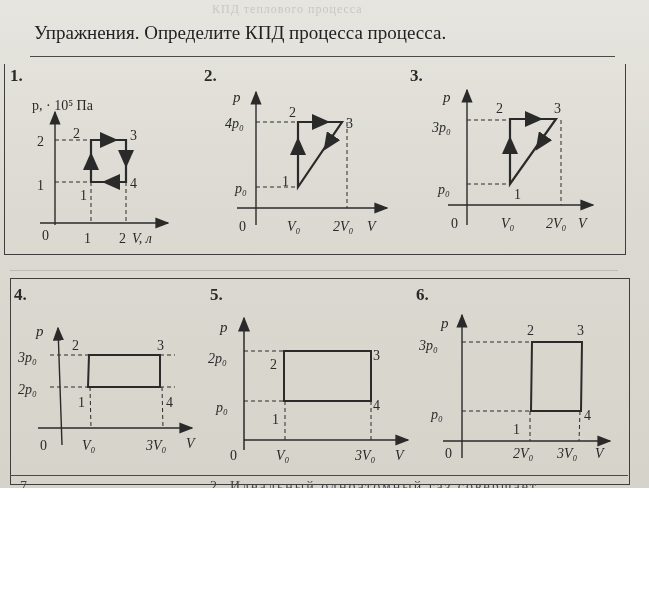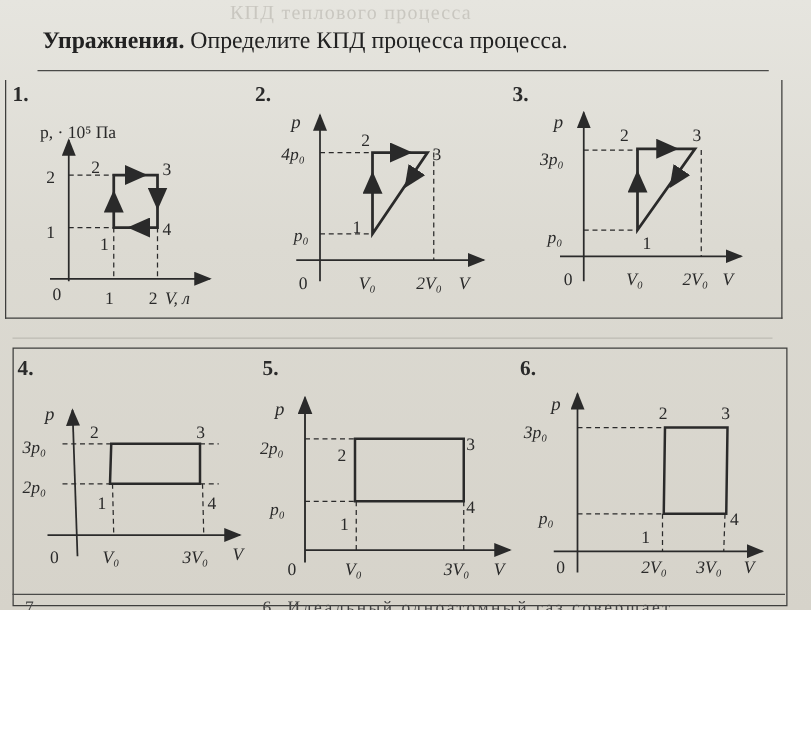--- a/index.html
+++ b/index.html
@@ -7,27 +7,27 @@
     width: 649px; height: 597px; background: #ffffff;
     position: relative; overflow: hidden;
     font-family: "Liberation Serif", serif;
   }
   .page {
     position: absolute; left: 0; top: 0; width: 649px; height: 488px;
     background: linear-gradient(180deg, #e6e5df 0%, #dcdad2 40%, #d6d3ca 100%);
     overflow: hidden;
   }
   .ghost {
-    position: absolute; left: 184px; top: 2px; font-size: 16px; color: #c9c7c0;
+    position: absolute; left: 212px; top: 2px; font-size: 12px; color: #c9c7c0;
     letter-spacing: 1px;
   }
   .heading {
     position: absolute; left: 34px; top: 22px; font-size: 19px; color: #222;
   }
-  .heading b { font-weight: bold; }
+  .heading b { font-weight: normal; }
   .rule { position: absolute; height: 1px; background: #4a4a48; }
   .panel {
     position: absolute; border: 1.5px solid #3e3e3c;
   }
   .num { position: absolute; font-weight: bold; font-size: 17px; color: #2a2a2a; }
   .footer-text {
     position: absolute; font-size: 14px; color: #444; top: 479px; left: 210px;
     letter-spacing: 2px;
   }
   .footer-num { position: absolute; top: 479px; left: 20px; font-size: 14px; color: #444; }
@@ -206,14 +206,14 @@
     <text x="152" y="188" font-size="14" font-style="italic">3V₀</text>
     <text x="190" y="188" font-size="14" font-style="italic">V</text>
     <text x="122" y="65" font-size="14">2</text>
     <text x="172" y="65" font-size="14">3</text>
     <text x="179" y="150" font-size="14">4</text>
     <text x="108" y="164" font-size="14">1</text>
   </svg>
 
   <div class="rule" style="left:10px; top:475px; width:618px;"></div>
   <div class="footer-num">7.</div>
-  <div class="footer-text">6. Идеальный одноатомный газ совершает</div>
+  <div class="footer-text">2. Идеальный одноатомный газ совершает</div>
 </div>
 
 </body></html>

